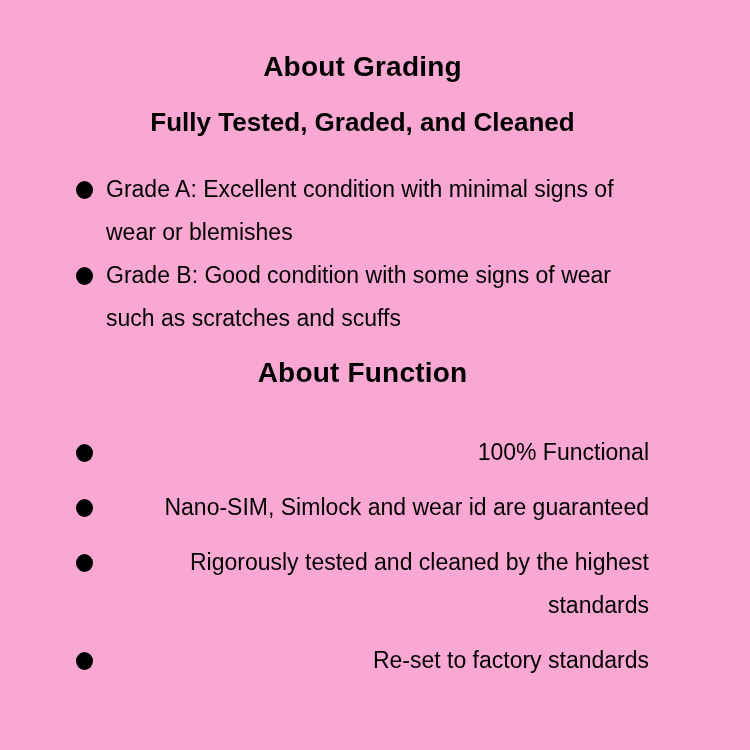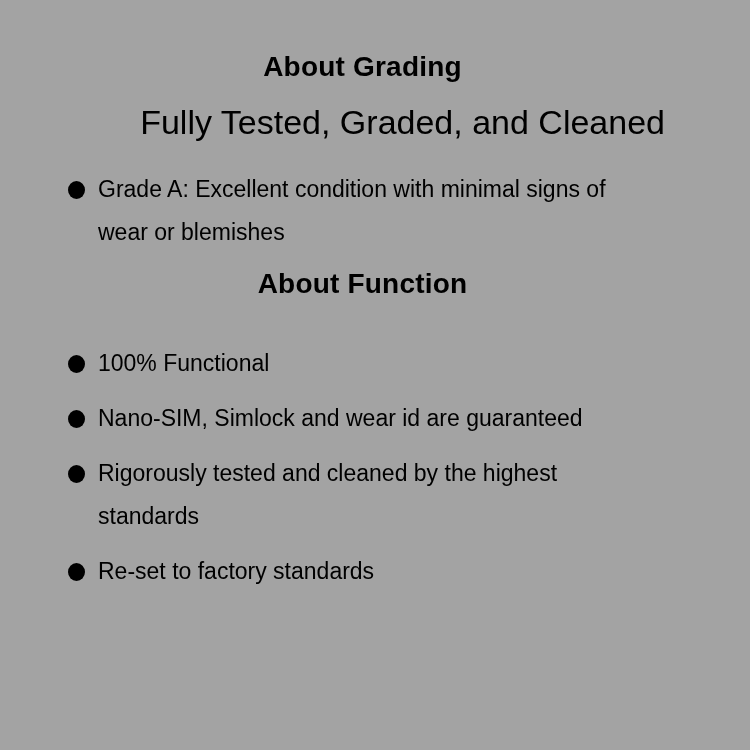--- a/index.html
+++ b/index.html
@@ -12,47 +12,48 @@
     height: 750px;
     font-family: "Liberation Sans", sans-serif;
     color: #000000;
     overflow: hidden;
   }
   .page {
     width: 750px;
     height: 750px;
     box-sizing: border-box;
     padding: 50px 85px 0 60px;
-    background: #a3a3a3;
+    background: #f9a8d4;
   }
   .section-title {
     font-size: 28px;
     font-weight: bold;
     text-align: center;
     line-height: 34px;
     margin: 0;
     letter-spacing: 0.2px;
   }
   .section-subtitle {
-    font-size: 34px;
-    font-weight: normal;
-    text-align: right;
+    font-size: 26px;
+    font-weight: bold;
+    text-align: center;
     line-height: 30px;
     margin: 23px 0 0 0;
   }
   ul.bullet-list {
     list-style: none;
-    margin: 8px;
+    margin: 16px;
     padding: 0;
   }
   ul.bullet-list.grading-list {
     margin-top: 31px;
   }
   ul.bullet-list.function-list {
     margin-top: 41px;
+    text-align: right;
   }
   li.bullet-item {
     position: relative;
     padding-left: 30px;
     font-size: 23px;
     line-height: 43px;
     max-width: 575px;
   }
   .function-list li.bullet-item {
     margin-bottom: 12px;
@@ -81,20 +82,24 @@
 
   <div>
     <h1 class="section-title">About Grading</h1>
     <p class="section-subtitle">Fully Tested, Graded, and Cleaned</p>
 
     <ul class="bullet-list grading-list">
       <li class="bullet-item">
         <span class="bullet-dot"></span>
         <span>Grade A: Excellent condition with minimal signs of wear or blemishes</span>
       </li>
+      <li class="bullet-item">
+        <span class="bullet-dot"></span>
+        <span>Grade B: Good condition with some signs of wear such as scratches and scuffs</span>
+      </li>
     </ul>
   </div>
 
   <div>
     <h1 class="section-title function-title">About Function</h1>
 
     <ul class="bullet-list function-list">
       <li class="bullet-item">
         <span class="bullet-dot"></span>
         <span>100% Functional</span>

